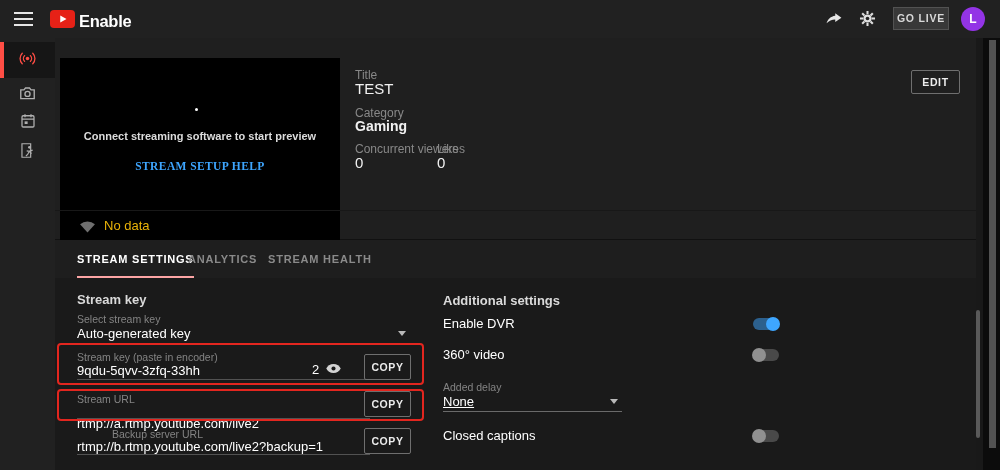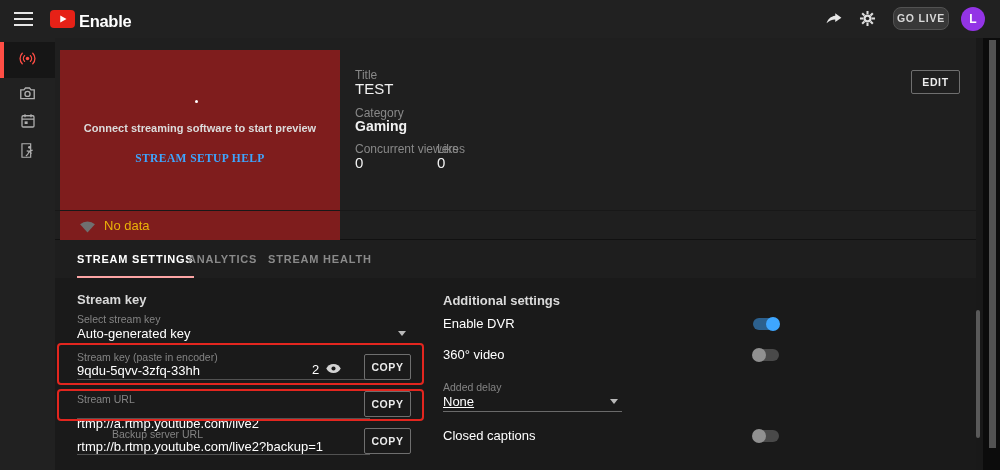--- a/index.html
+++ b/index.html
@@ -9,36 +9,36 @@
   .abs { position:absolute; }
 
   
   .topbar { position:absolute; left:0; top:0; width:1000px; height:38px; background:#212121; z-index:30; }
   .hamburger { position:absolute; left:14px; top:12px; width:19px; height:14px; cursor:pointer; }
   .hamburger span { display:block; height:2px; background:#e6e6e6; margin-bottom:4px; }
   .brand { position:absolute; left:50px; top:10px; display:flex; align-items:center; cursor:pointer; }
   .brand-text { color:#fff; font-size:16.5px; font-weight:700; letter-spacing:-0.3px; margin-left:4px; }
   .icon-btn { position:absolute; top:9px; width:20px; height:20px; cursor:pointer; }
   .golive-btn { position:absolute; left:893px; top:7px; width:56px; height:23px; background:#383838;
-    border:1px solid #525252; border-radius:8px; color:#d9d9d9; font-size:10.5px; font-weight:700;
+    border:1px solid #525252; border-radius:0; color:#d9d9d9; font-size:10.5px; font-weight:700;
     letter-spacing:0.8px; text-align:center; line-height:21px; cursor:pointer; }
   .avatar { position:absolute; left:961px; top:7px; width:24px; height:24px; border-radius:50%;
     color:#fff; font-size:12px; font-weight:700; text-align:center; line-height:24px; cursor:pointer; }
 
   
   .sidebar { position:absolute; left:0; top:38px; width:55px; height:432px; background:#212121; z-index:20; }
   .side-item { position:absolute; left:0; width:55px; height:36px; display:flex; align-items:center;
     justify-content:center; cursor:pointer; }
   .side-item.active { background:#161616; }
   .side-item.active::before { content:""; position:absolute; left:0; top:0; width:4px; height:36px; background:#ff4e45; }
 
   
   .header-card { position:absolute; left:55px; top:38px; width:921px; height:202px; background:#1f1f1f;
     border-bottom:1px solid #111; }
-  .preview { position:absolute; left:5px; top:12px; width:280px; height:194px; background:#7f1d1d; }
+  .preview { position:absolute; left:5px; top:20px; width:280px; height:194px; background:#000000; }
   .preview-dot { position:absolute; left:135px; top:50px; width:3px; height:3px; border-radius:50%; background:#fff; }
   .preview-msg { position:absolute; left:0; top:72px; width:280px; text-align:center; color:#dcdcdc;
     font-size:11px; font-weight:700; }
   .preview-link { position:absolute; left:0; top:102px; width:280px; text-align:center; color:#3ea6ff;
     font-size:11.5px; font-weight:700; letter-spacing:0.4px; cursor:pointer;font-family:Liberation Serif, serif; }
   .lbl { color:#888; font-size:12px; }
   .val { color:#f1f1f1; }
   .edit-btn { position:absolute; left:856px; top:32px; width:49px; height:24px; background:transparent;
     border:1px solid #6f6f6f; border-radius:2px; color:#ececec; font-size:10.5px; font-weight:700;
     letter-spacing:0.6px; text-align:center; line-height:22px; cursor:pointer; }

